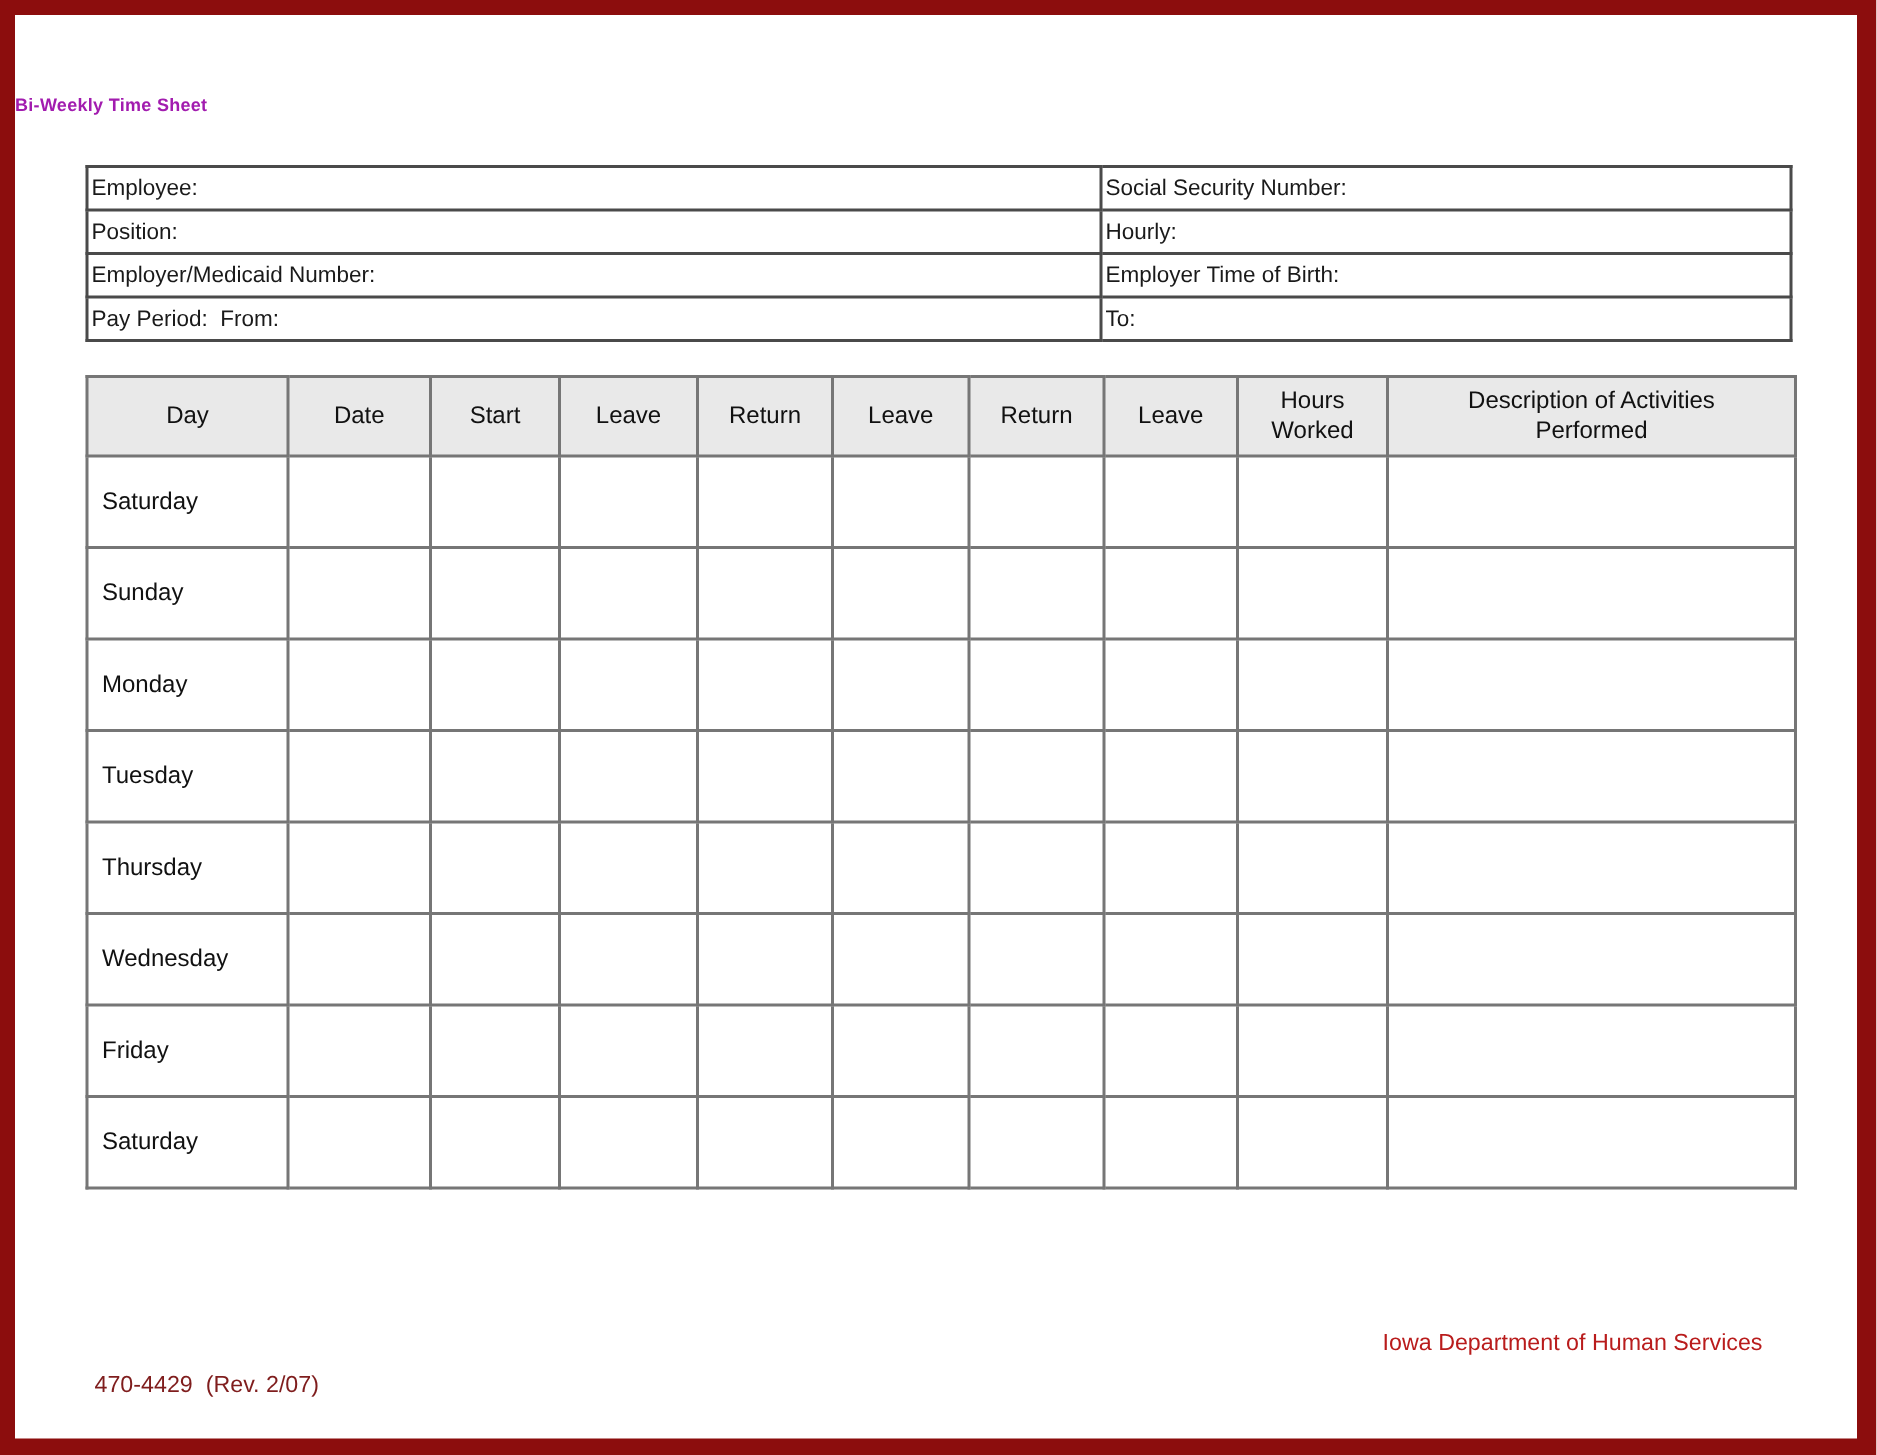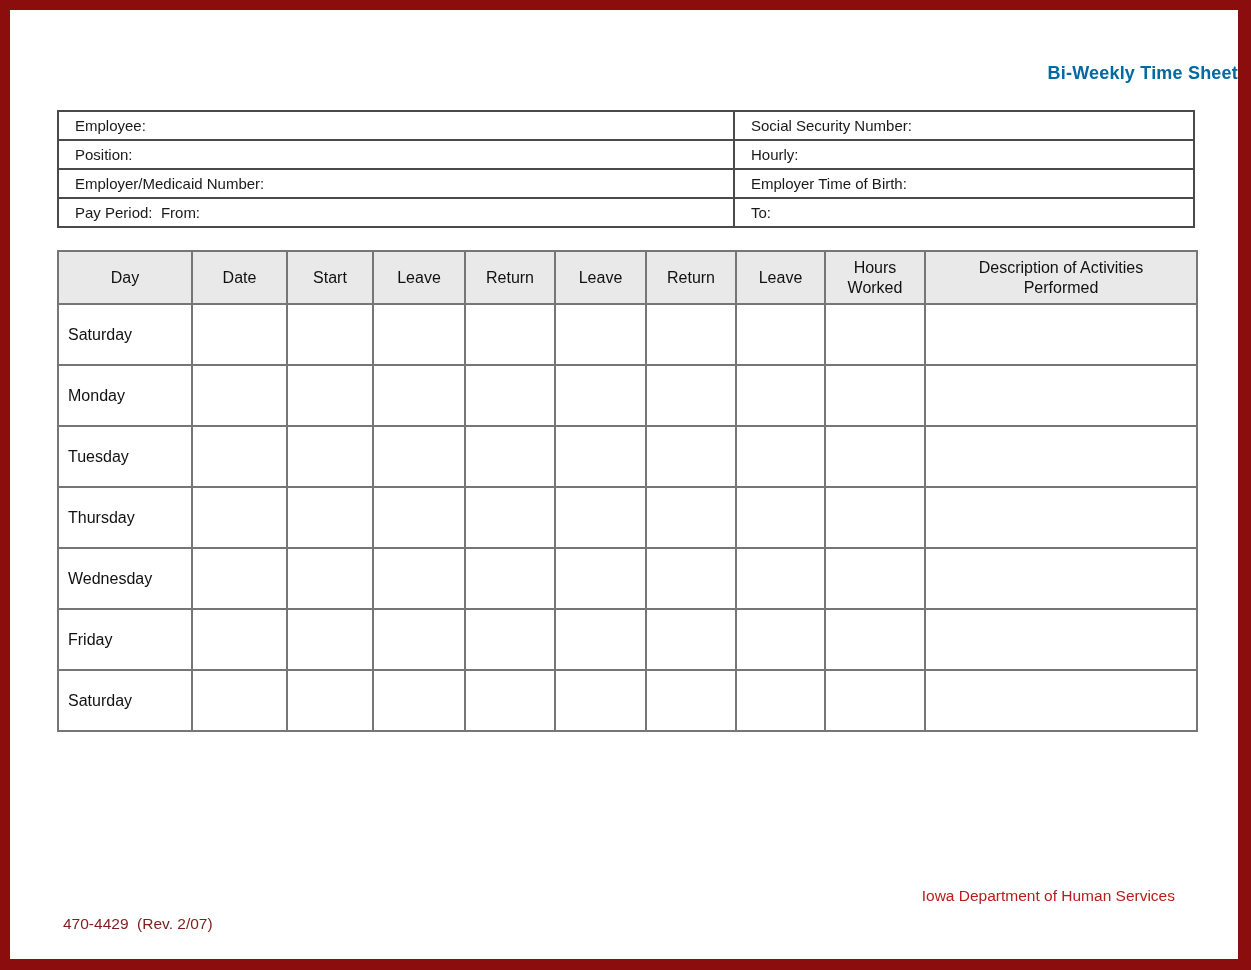--- a/index.html
+++ b/index.html
@@ -19,39 +19,39 @@
     border-color: #8c0d0d;
     border-width: 10px 13px 11px 10px;
     overflow: hidden;
   }
   .title {
     position: absolute;
     top: 53px;
     left: 0;
     right: 0;
     margin: 0;
-    text-align: right;
-    font-size: 18px;
+    text-align: left;
+    font-size: 12px;
     font-weight: bold;
     letter-spacing: 0.2px;
-    color: #0369a1;
+    color: #a21caf;
   }
   
   table.info {
     position: absolute;
     top: 100px;
     left: 47px;
     width: 1136px;
     border-collapse: collapse;
     table-layout: fixed;
   }
   table.info td {
     border: 2px solid #4a4a4a;
     height: 26px;
-    padding: 0 4px 1px 16px;
+    padding: 0 4px 1px 2px;
     font-size: 15px;
     vertical-align: middle;
     background: #ffffff;
     overflow: hidden;
     white-space: nowrap;
   }
   
   table.ts {
     position: absolute;
     top: 240px;
@@ -167,20 +167,32 @@
           <td></td>
           <td></td>
           <td></td>
           <td></td>
           <td></td>
           <td></td>
           <td></td>
           <td></td>
         </tr>
         <tr>
+          <td class="day">Sunday</td>
+          <td></td>
+          <td></td>
+          <td></td>
+          <td></td>
+          <td></td>
+          <td></td>
+          <td></td>
+          <td></td>
+          <td></td>
+        </tr>
+        <tr>
           <td class="day">Monday</td>
           <td></td>
           <td></td>
           <td></td>
           <td></td>
           <td></td>
           <td></td>
           <td></td>
           <td></td>
           <td></td>

